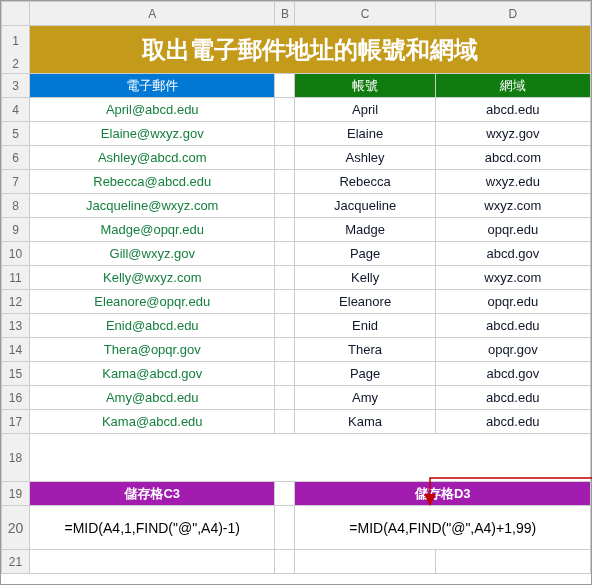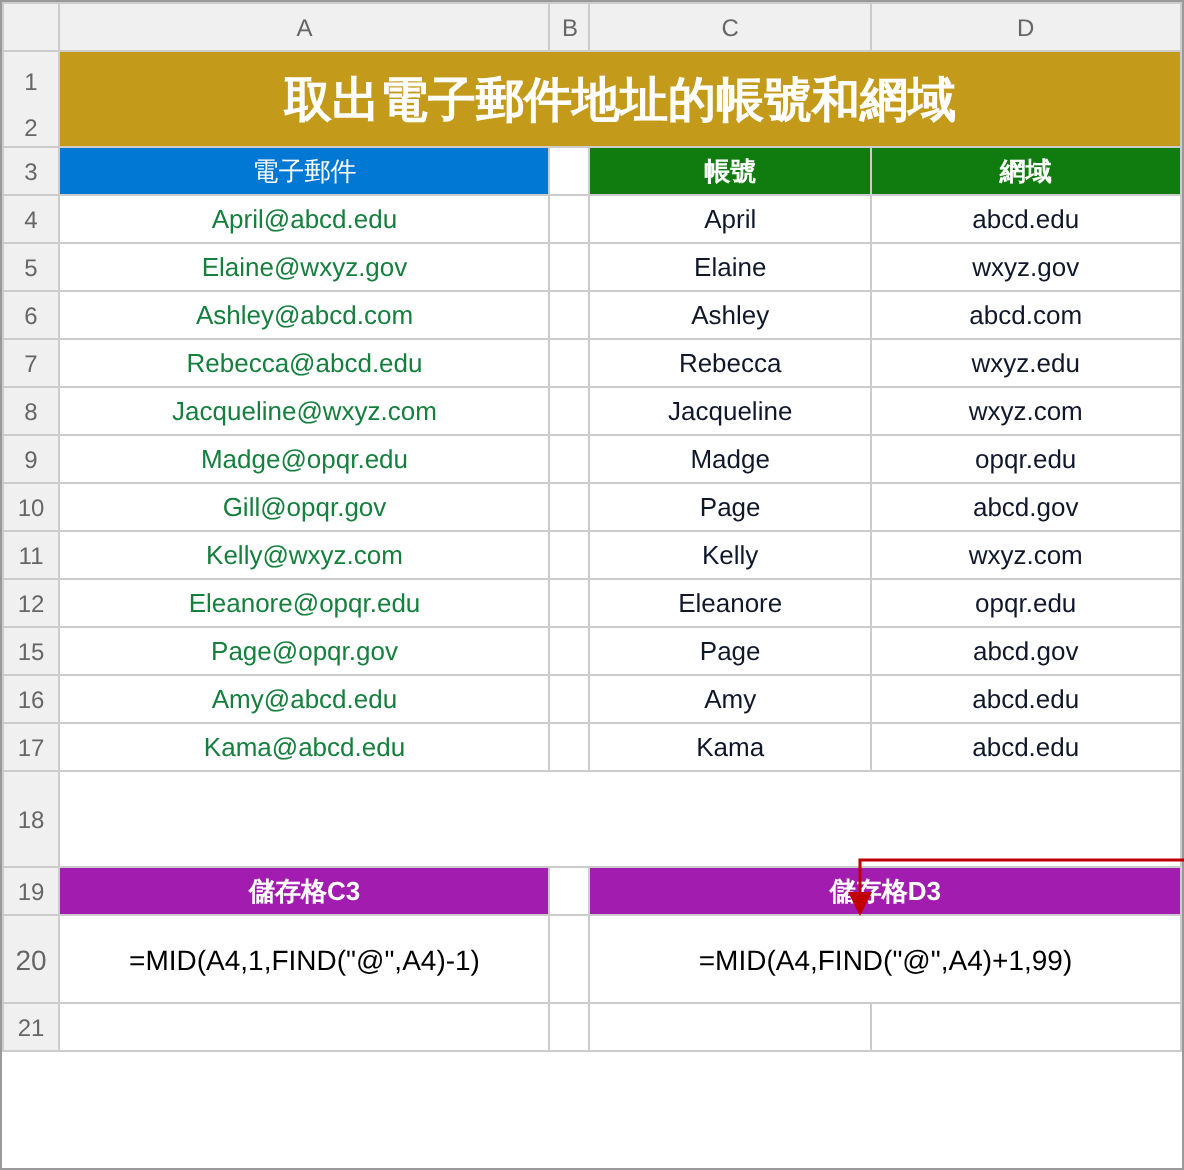--- a/index.html
+++ b/index.html
@@ -3,21 +3,21 @@
 <meta charset="utf-8">
 <style>
 body{margin:0;font-family:"Microsoft JhengHei",Arial,sans-serif;background:#fff;font-size:13px}
 .wrap{width:592px;height:585px;position:relative;border:1px solid #999;box-sizing:border-box}
 table{border-collapse:collapse;width:100%;table-layout:fixed}
 td{border:1px solid #ccc;height:24px;text-align:center;vertical-align:middle;padding:0;box-sizing:border-box}
 .hdr td{background:#f0f0f0;color:#666;font-size:12px}
 .rowhdr{background:#f0f0f0;color:#666;font-size:12px;width:28px;text-align:center}
 .title{background:#c49a1a;color:#fff;font-size:24px;font-weight:bold;height:48px}
 .email-hdr{background:#0078d4;color:#fff;font-weight:normal}
-.acc-hdr{background:#107c10;color:#fff;font-weight:bold}
+.acc-hdr{background:#107c10;color:#fff;font-weight:normal}
 .email{color:#15803d}
 .green{color:#0f172a}
 .purple{background:#a21caf;color:#fff;font-weight:bold}
 .formula{font-size:14px;height:44px}
 .arrow-row{height:48px;position:relative}
 svg{position:absolute;pointer-events:none}
 .colA{width:245px}
 .colB{width:20px}
 .colC{width:140px}
 .colD{width:155px}
@@ -95,42 +95,56 @@
         </tr>
         <tr>
           <td class="rowhdr">9</td>
           <td class="email">Madge@opqr.edu</td>
           <td></td>
           <td class="green">Madge</td>
           <td class="green">opqr.edu</td>
         </tr>
         <tr>
           <td class="rowhdr">10</td>
-          <td class="email">Gill@opqr.gov</td>
+          <td class="email">Gill@wxyz.gov</td>
           <td></td>
           <td class="green">Page</td>
           <td class="green">abcd.gov</td>
         </tr>
         <tr>
           <td class="rowhdr">11</td>
           <td class="email">Kelly@wxyz.com</td>
           <td></td>
           <td class="green">Kelly</td>
           <td class="green">wxyz.com</td>
         </tr>
         <tr>
           <td class="rowhdr">12</td>
           <td class="email">Eleanore@opqr.edu</td>
           <td></td>
           <td class="green">Eleanore</td>
           <td class="green">opqr.edu</td>
         </tr>
         <tr>
+          <td class="rowhdr">13</td>
+          <td class="email">Enid@abcd.edu</td>
+          <td></td>
+          <td class="green">Enid</td>
+          <td class="green">abcd.edu</td>
+        </tr>
+        <tr>
+          <td class="rowhdr">14</td>
+          <td class="email">Thera@opqr.gov</td>
+          <td></td>
+          <td class="green">Thera</td>
+          <td class="green">opqr.gov</td>
+        </tr>
+        <tr>
           <td class="rowhdr">15</td>
-          <td class="email">Page@opqr.gov</td>
+          <td class="email">Kama@abcd.gov</td>
           <td></td>
           <td class="green">Page</td>
           <td class="green">abcd.gov</td>
         </tr>
         <tr>
           <td class="rowhdr">16</td>
           <td class="email">Amy@abcd.edu</td>
           <td></td>
           <td class="green">Amy</td>
           <td class="green">abcd.edu</td>

